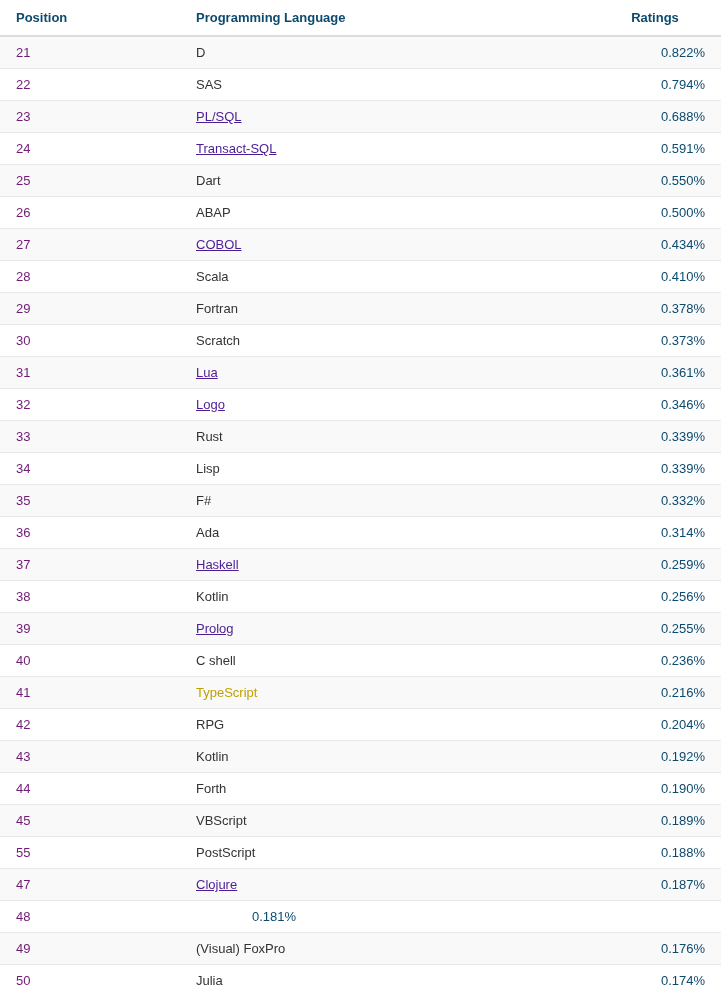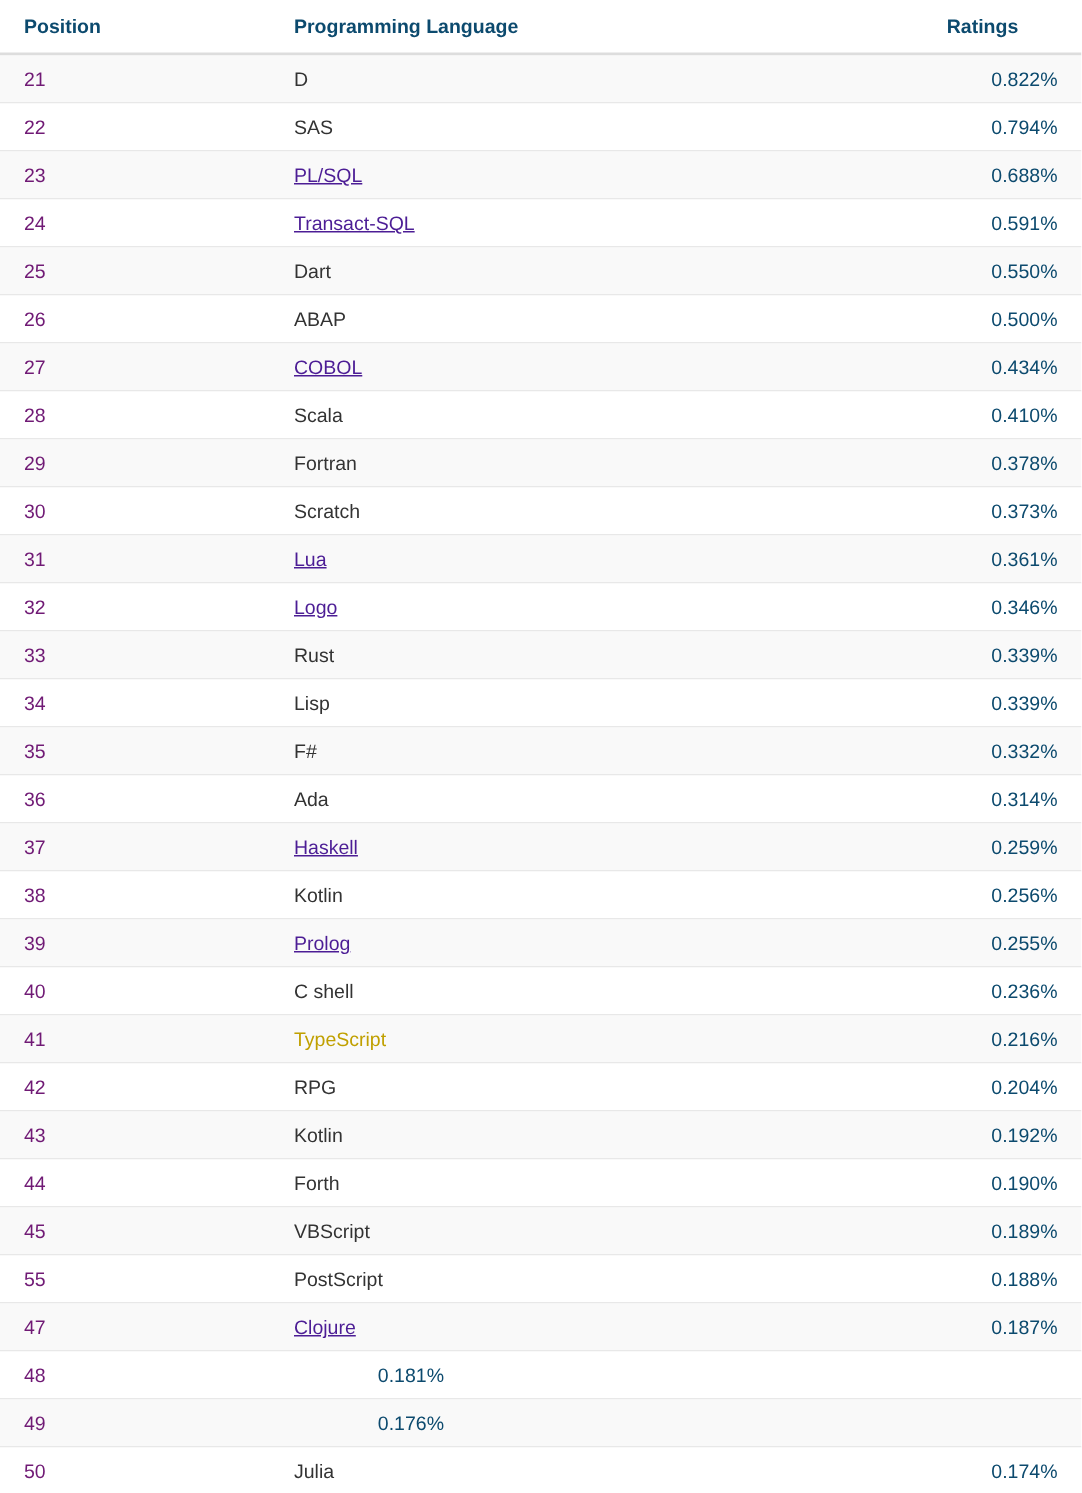--- a/index.html
+++ b/index.html
@@ -214,20 +214,21 @@
       <div class="row-position">47</div>
       <div class="row-language link-blue">Clojure</div>
       <div class="row-ratings">0.187%</div>
     </div>
       <div class="table-row">
       <div class="row-position">48</div>
       <div class="row-ratings">0.181%</div>
     </div>
       <div class="table-row">
       <div class="row-position">49</div>
+      <div class="row-language">(Visual) FoxPro</div>
       <div class="row-ratings">0.176%</div>
     </div>
       <div class="table-row">
       <div class="row-position">50</div>
       <div class="row-language">Julia</div>
       <div class="row-ratings">0.174%</div>
     </div>
     </div>
 </div>
 

